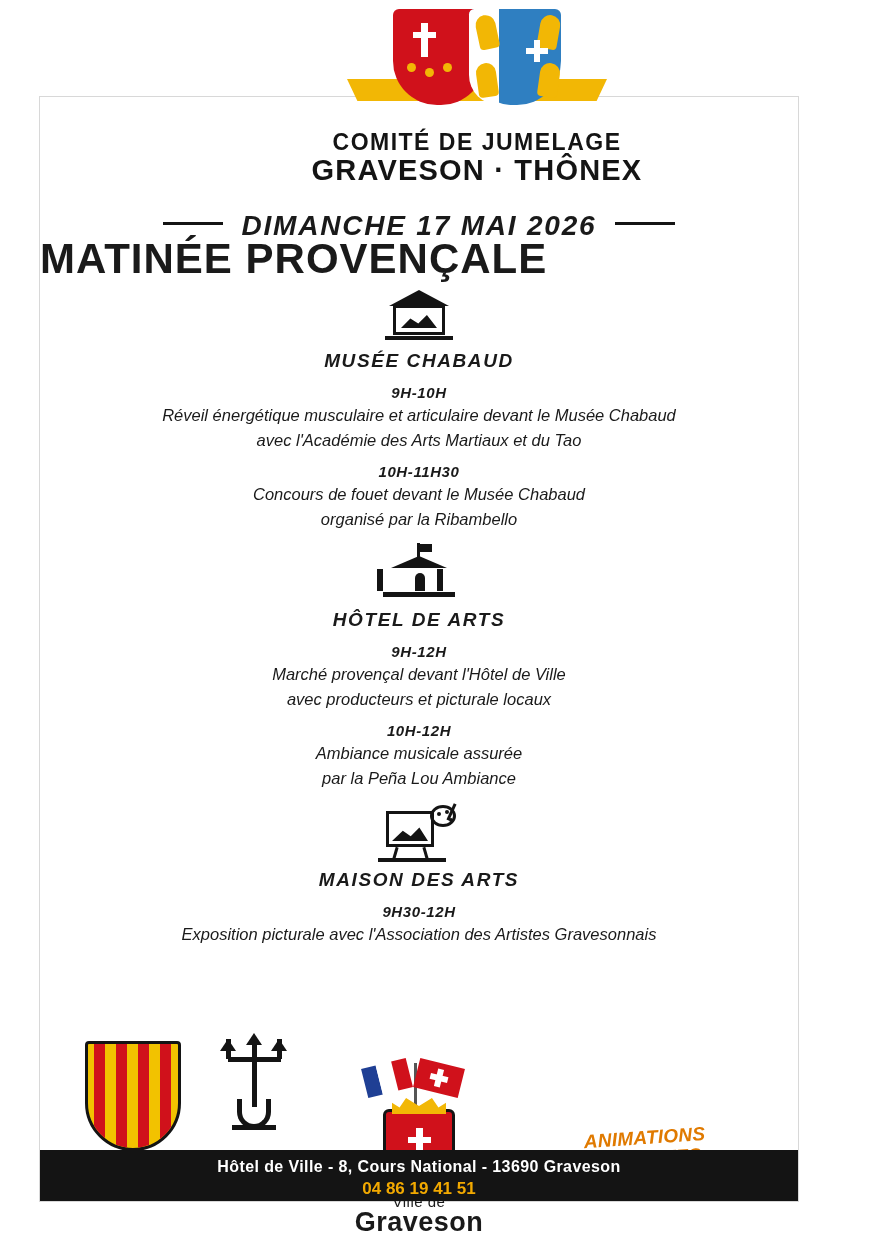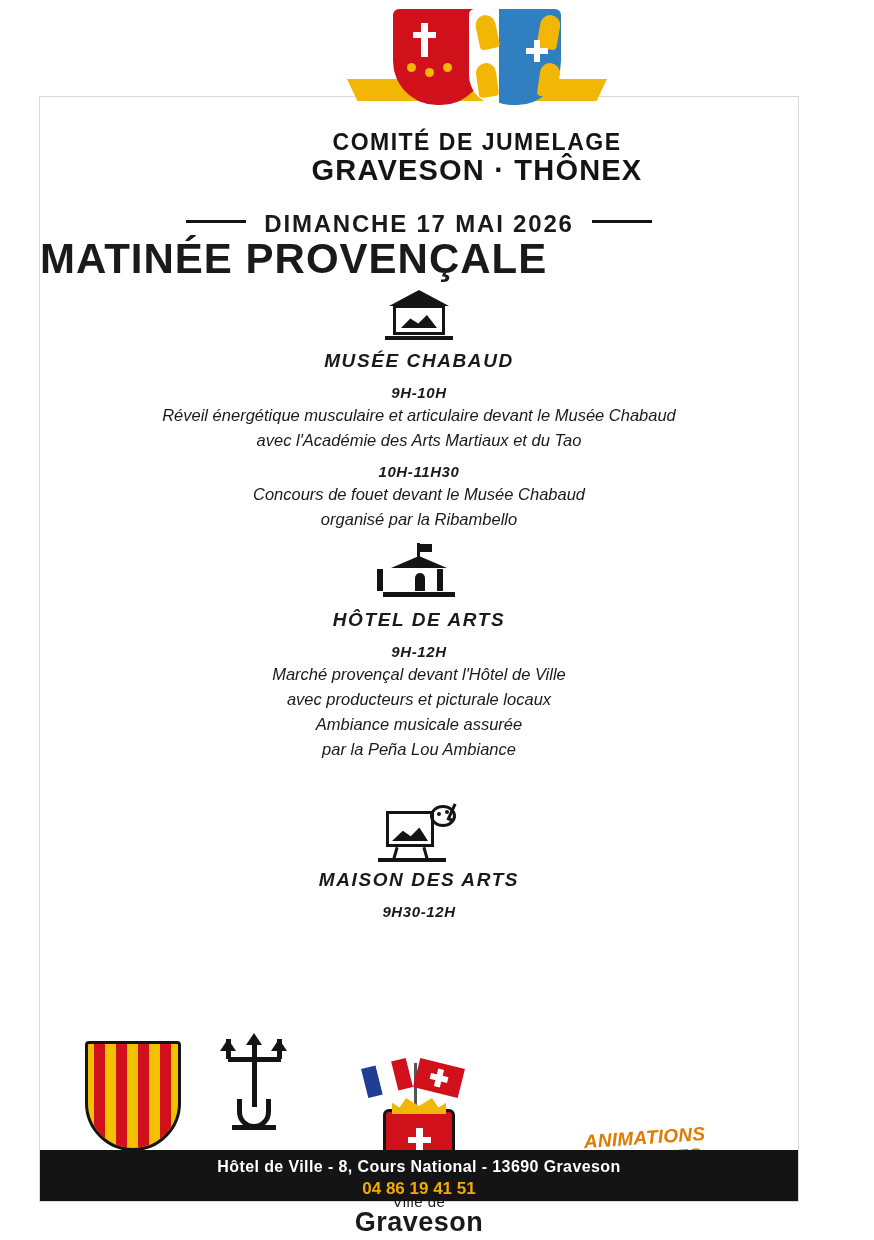--- a/index.html
+++ b/index.html
@@ -158,24 +158,25 @@
   .date-row .rule {
     display: inline-block;
     width: 60px;
     height: 3px;
     background: #141414;
     vertical-align: middle;
     margin: 0 14px 6px;
   }
   .date-row .date-text {
     display: inline-block;
-    font-size: 24px;
+    font-size: 28px;
     font-weight: bold;
     letter-spacing: 1.8px;
     vertical-align: middle;
+    font-style: italic;
   }
   .main-title {
     position: absolute;
     left: 0; top: 138px;
     width: 100%;
     text-align: left;
     font-size: 42px;
     font-weight: bold;
     letter-spacing: 1px;
   }
@@ -421,20 +422,21 @@
           <div class="col"></div>
           <div class="col"></div>
         <div class="door"></div>
           <div class="base"></div>
       </div>
     </div>
     <div class="venue-name">HÔTEL DE ARTS</div>
     <div class="slot-time">9H-12H</div>
     <div class="slot-line">Marché provençal devant l'Hôtel de Ville</div>
     <div class="slot-line">avec producteurs et picturale locaux</div>
+    <div class="slot-time">10H-12H</div>
     <div class="slot-line">Ambiance musicale assurée</div>
     <div class="slot-line">par la Peña Lou Ambiance</div>
   </div>
 
   <div class="section" style="top:706px;">
     <div class="icon-box" style="height:64px;">
       <div class="ic-arts">
         <div class="easel"></div>
           <div class="easel-img"></div>
         <div class="leg1"></div>
@@ -443,20 +445,21 @@
             <i></i>
             <i></i>
             <i></i>
           </div>
         <div class="brush"></div>
           <div class="base"></div>
       </div>
     </div>
     <div class="venue-name">MAISON DES ARTS</div>
     <div class="slot-time">9H30-12H</div>
+    <div class="slot-line">Exposition picturale avec l'Association des Artistes Gravesonnais</div>
   </div>
 
   <div class="logos-row">
 
     <div class="prov-shield">
       <div class="stripe"></div>
         <div class="stripe"></div>
         <div class="stripe"></div>
         <div class="stripe"></div>
     </div>

